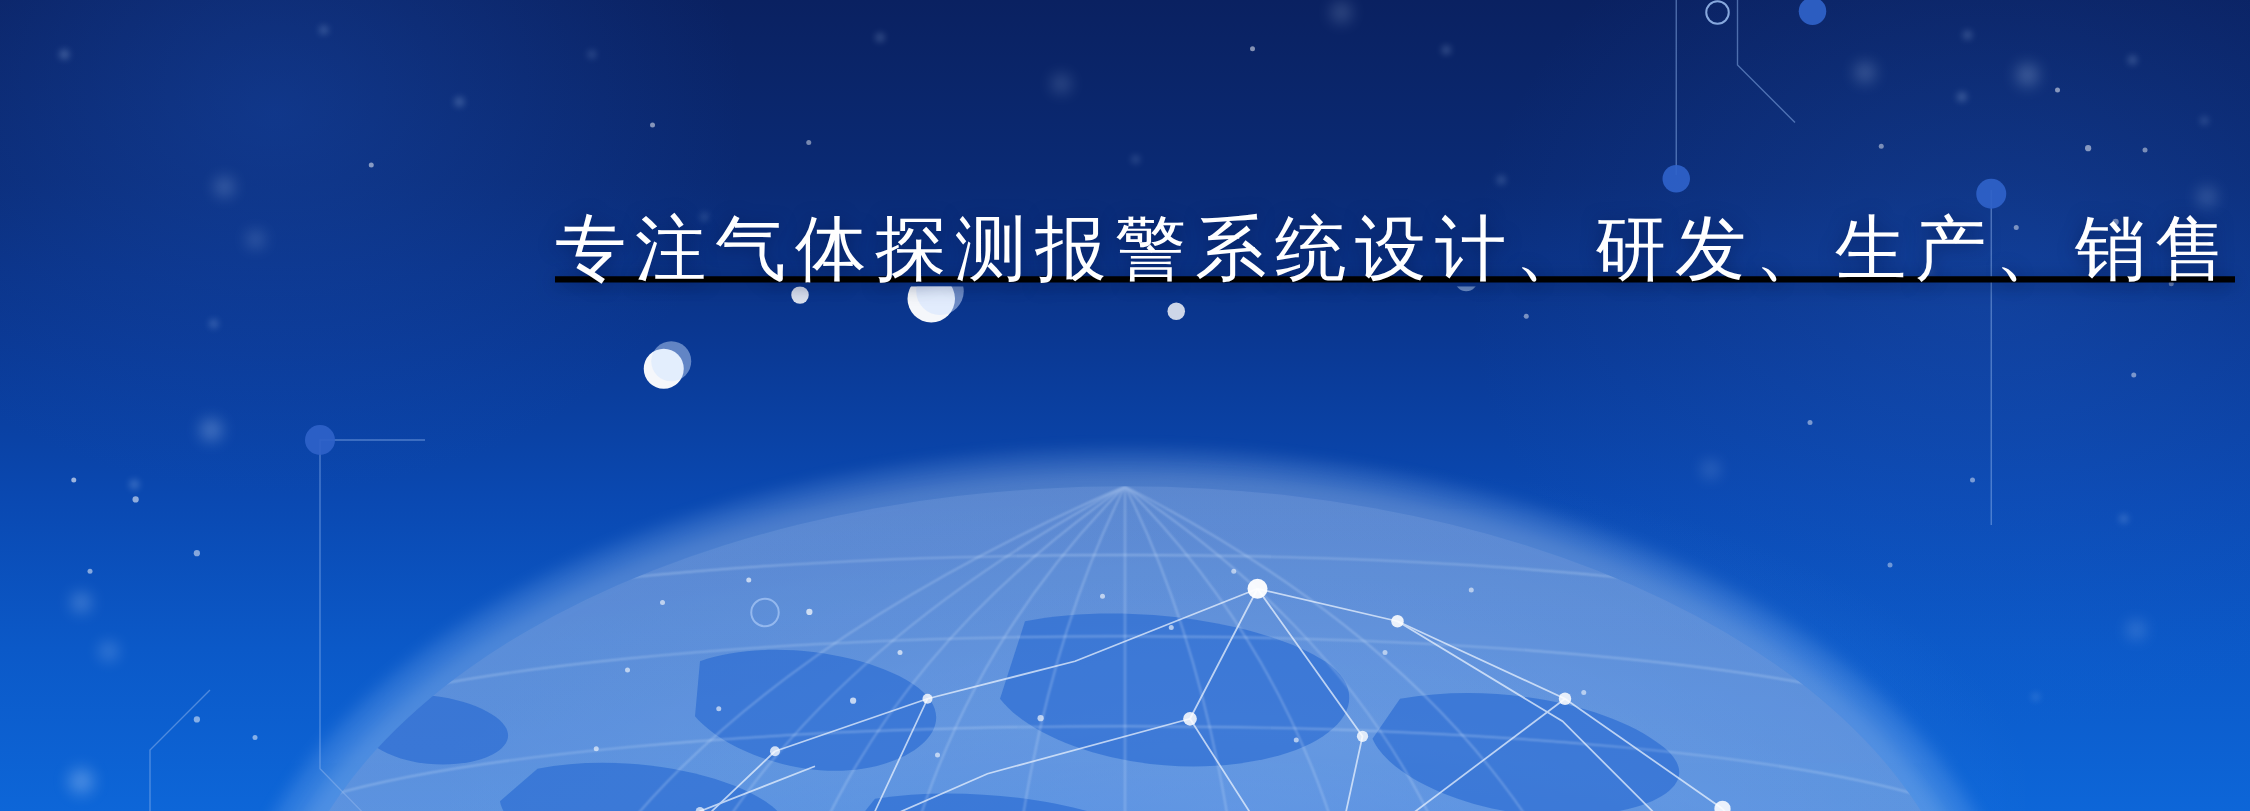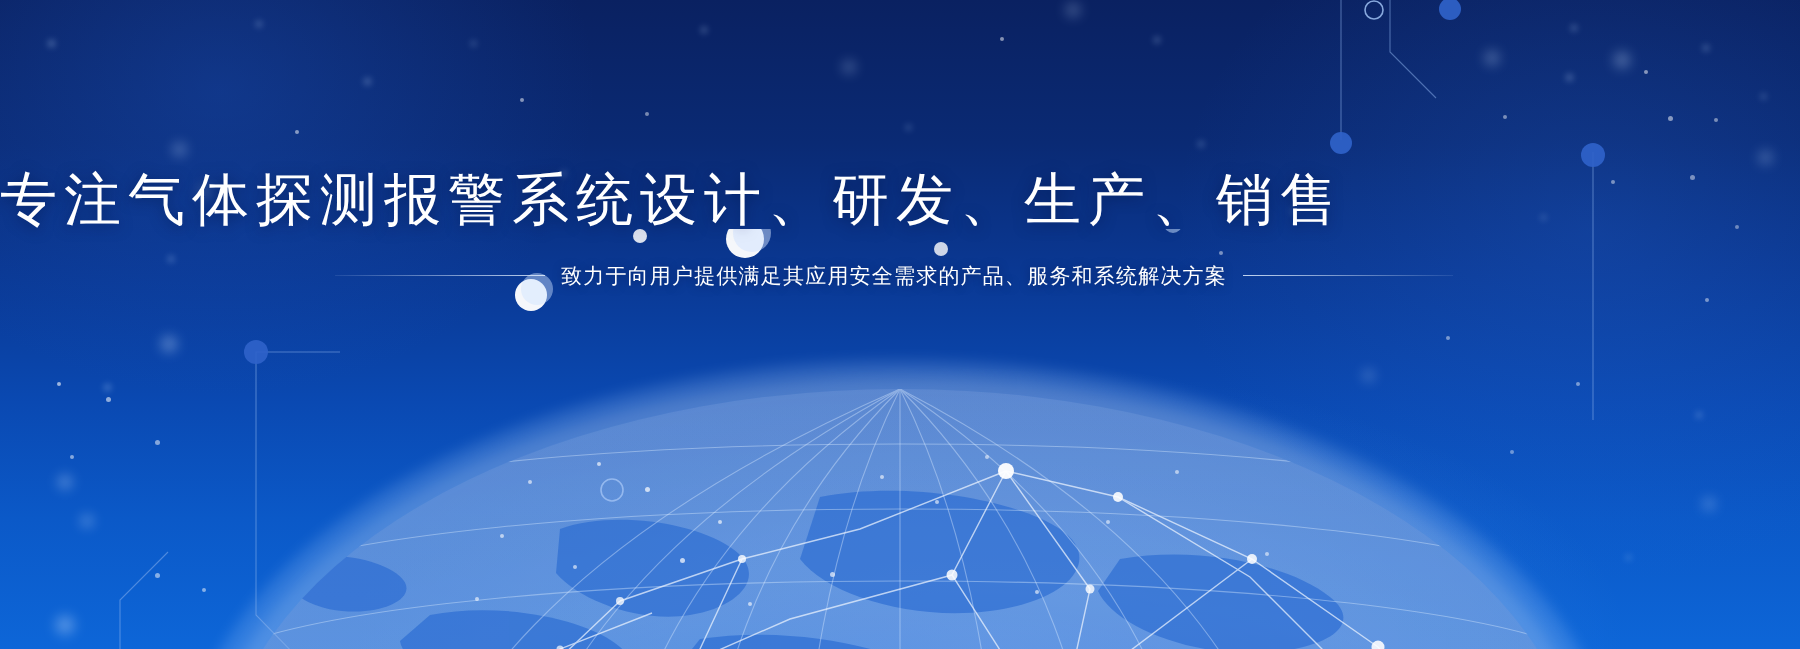--- a/index.html
+++ b/index.html
@@ -69,22 +69,23 @@
     height: 420px;
     overflow: hidden;
     pointer-events: none;
   }
 
   
   .content {
     position: absolute;
     left: 0; right: 12px;
     top: 168px;
-    text-align: left;
+    text-align: right;
     z-index: 30;
+    text-decoration: underline;
   }
   .headline {
     color: #ffffff;
     font-size: 57px;
     line-height: 1.12;
     letter-spacing: 7px;
     font-weight: 400;
     text-shadow: 0 2px 14px rgba(0,20,70,0.55);
     white-space: nowrap;
   }
@@ -342,20 +343,15 @@
     <span class="p" style="left:1035px; top:590px; width:4px;  height:4px; opacity:.6"></span>
     <span class="p" style="left:1106px; top:520px; width:4px;  height:4px; opacity:.55"></span>
     <span class="p" style="left:1175px; top:470px; width:4px;  height:4px; opacity:.55"></span>
     <span class="p" style="left:1265px; top:552px; width:4px;  height:4px; opacity:.55"></span>
   </div>
 
   <div class="content">
     <div class="headline">专注气体探测报警系统设计、研发、生产、销售</div>
 
 
-    <div class="tagline-row">
-      <span class="rule left"></span>
-      <span class="tagline">致力于向用户提供满足其应用安全需求的产品、服务和系统解决方案</span>
-      <span class="rule right"></span>
-    </div>
   </div>
 
 </div>
 
 </body></html>

